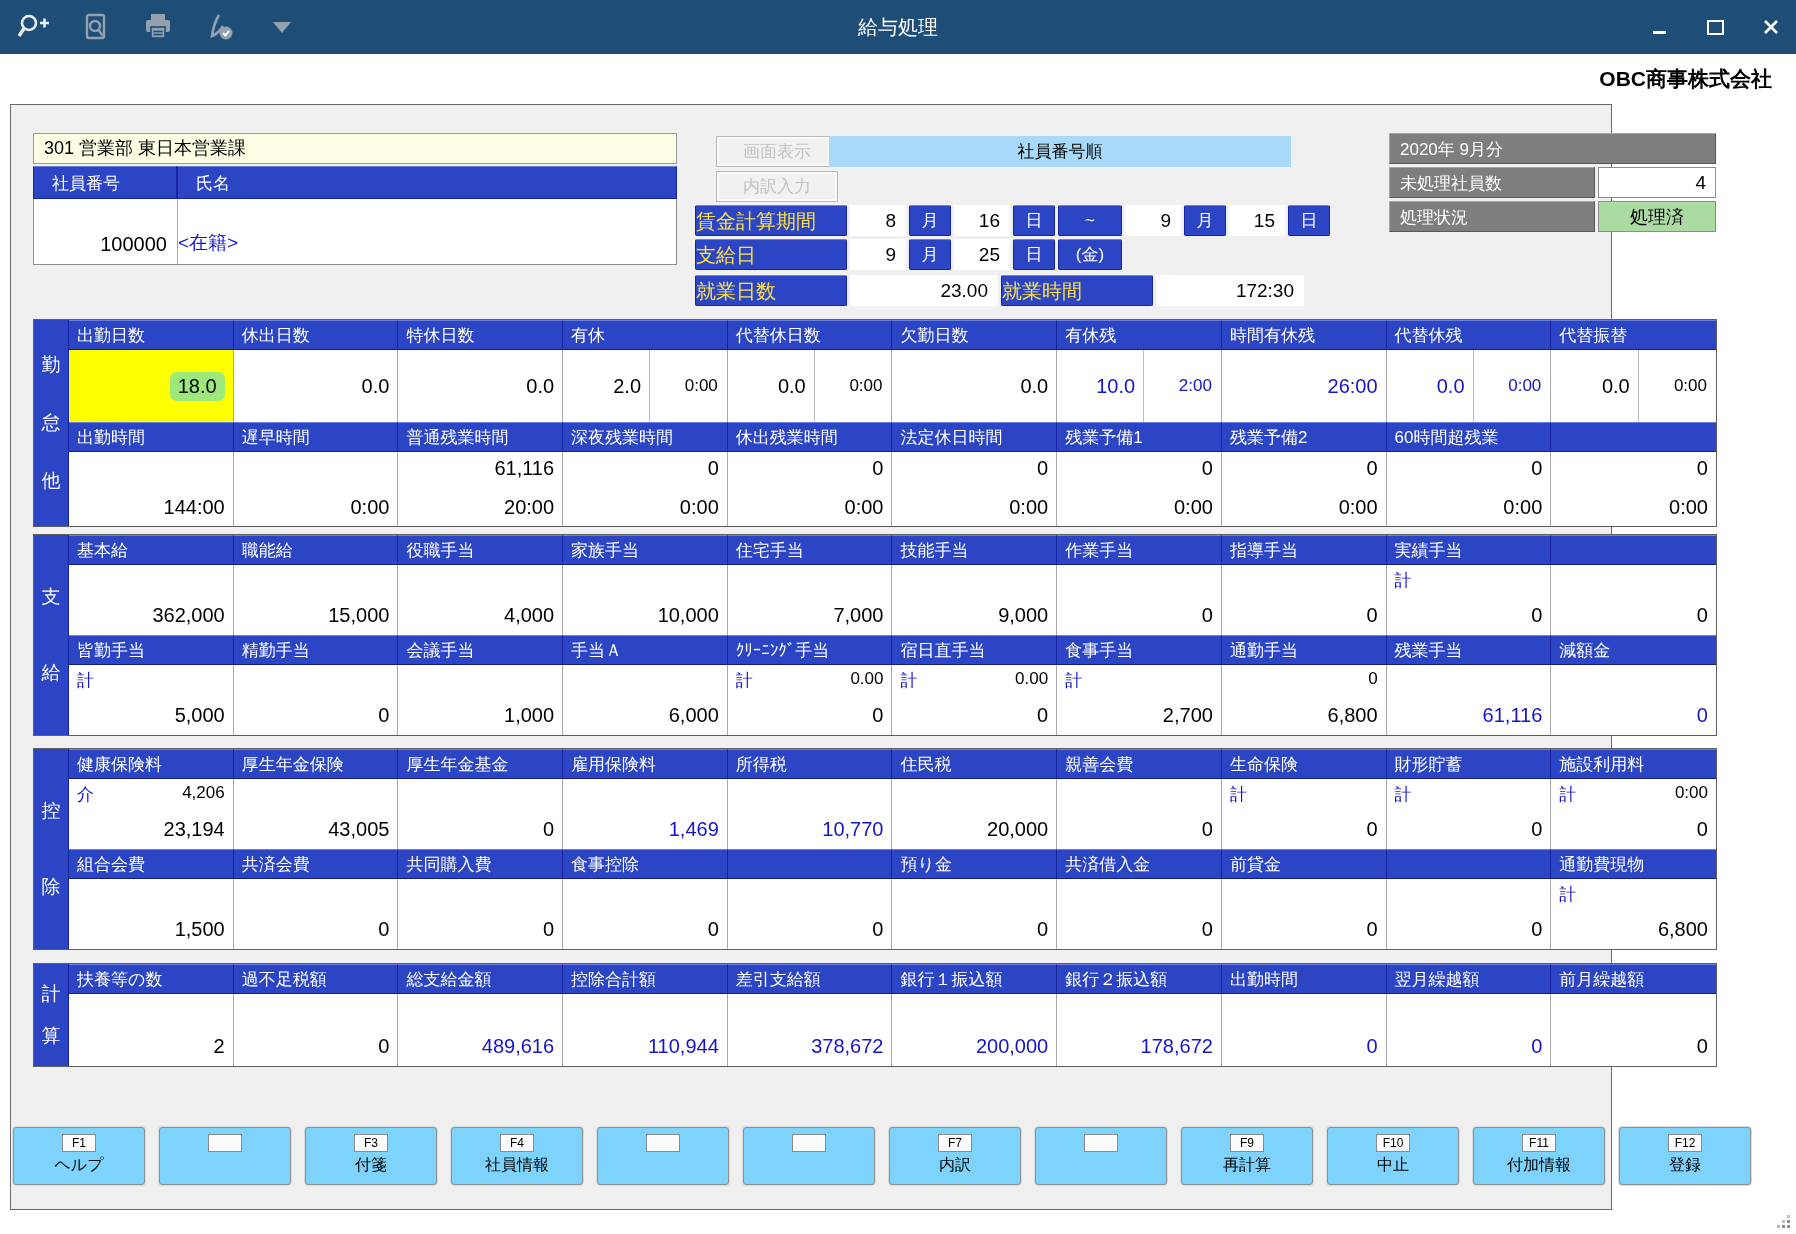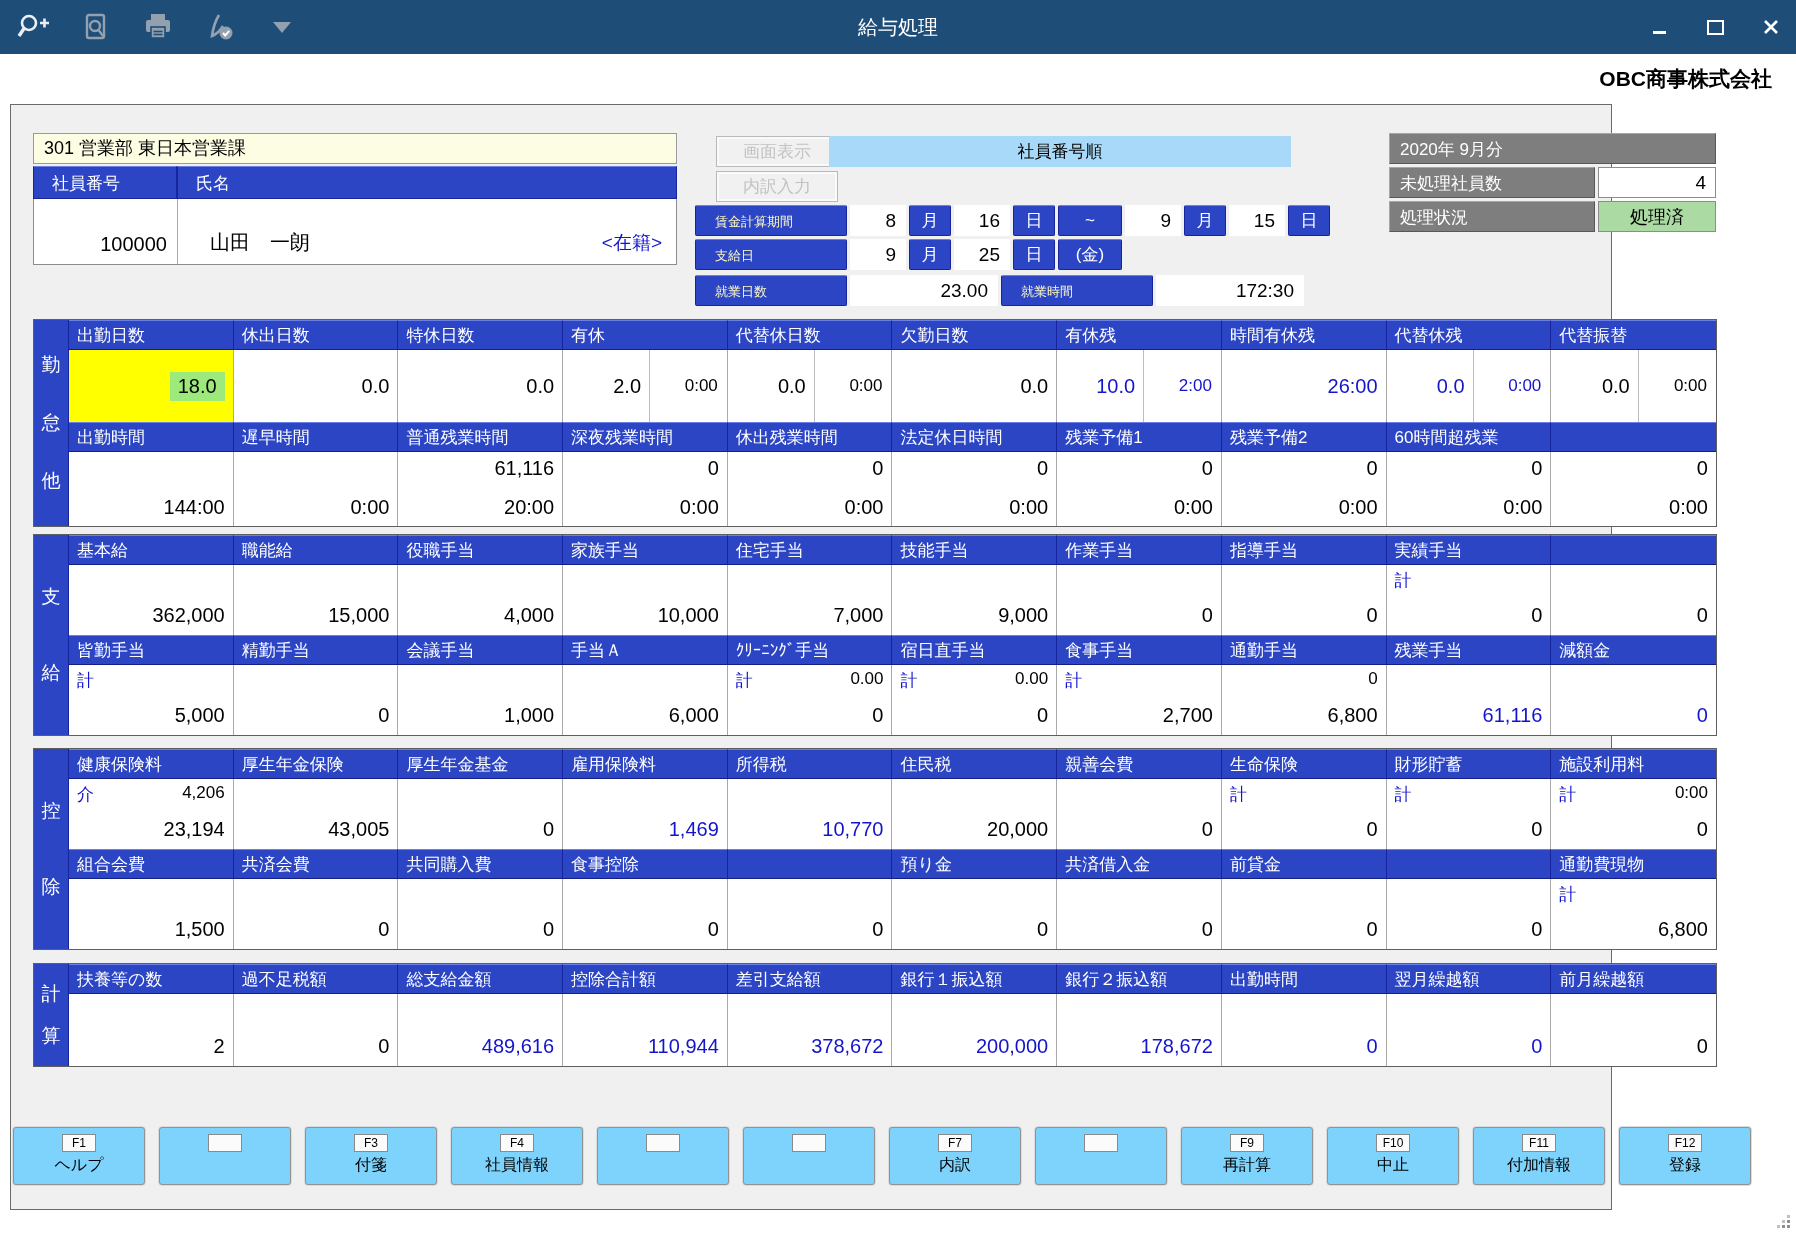--- a/index.html
+++ b/index.html
@@ -26,21 +26,21 @@
 
   .emp-h{position:absolute;left:22px;top:61px;width:644px;height:33px;display:flex;}
   .emp-hc{background:#2B45C5;color:#fff;font-size:17px;line-height:33px;padding-left:18px;box-sizing:border-box;border:1px solid #16259E;border-top-color:#6B80E6;}
   .emp-b{position:absolute;left:22px;top:94px;width:644px;height:66px;background:#fff;border:1px solid #8C8C8C;border-top:0;box-sizing:border-box;display:flex;}
   .emp-cell{display:flex;align-items:flex-end;box-sizing:border-box;font-size:20px;padding-bottom:8px;}
 
   .gbtn{position:absolute;width:122px;height:31px;background:#F1F1F1;border:1px solid #B9B9B9;box-shadow:inset 0 0 0 2px #FAFAFA;box-sizing:border-box;color:#C2C2C2;font-size:17px;display:flex;align-items:center;justify-content:center;cursor:default;margin-left:21px;}
   .sortbar{position:absolute;left:818px;top:31px;width:462px;height:31px;background:#A8D9F8;display:flex;align-items:center;justify-content:center;font-size:17px;cursor:pointer;}
 
   .dgrid{position:absolute;left:684px;display:flex;gap:3px;height:31px;}
-  .dlab{background:#2B45C5;color:#fef9c3;font-size:13px;line-height:31px;padding-left:19px;box-sizing:border-box;border:1px solid #16259E;border-top-color:#6B80E6;border-radius:2px;}
+  .dlab{background:#2B45C5;color:#fde047;font-size:20px;line-height:31px;padding-left:0;box-sizing:border-box;border:1px solid #16259E;border-top-color:#6B80E6;border-radius:2px;}
   .dunit{background:#2B45C5;color:#fff;font-size:17px;display:flex;align-items:center;justify-content:center;box-sizing:border-box;border:1px solid #16259E;border-top-color:#6B80E6;border-radius:2px;}
   .dval{background:#fff;font-size:19px;display:flex;align-items:center;justify-content:flex-end;padding-right:10px;box-sizing:border-box;}
 
   .rgrow{position:absolute;display:flex;gap:3px;height:31px;}
   .glab{background:#7E7E7E;color:#fff;font-size:17px;line-height:31px;padding-left:10px;box-sizing:border-box;border:1px solid;border-color:#A6A6A6 #585858 #585858 #A6A6A6;}
   .gval-w{background:#fff;font-size:19px;display:flex;align-items:center;justify-content:flex-end;padding-right:9px;box-sizing:border-box;border:1px solid #8C8C8C;}
   .gval-g{background:#ABDBA3;font-size:18px;display:flex;align-items:center;justify-content:center;box-sizing:border-box;border:1px solid #8C8C8C;}
 
   
   .tbl{position:absolute;left:22px;width:1684px;display:flex;border:1px solid #5F5F5F;background:#fff;box-sizing:border-box;}
@@ -48,21 +48,21 @@
   .tcols{flex:1;display:flex;flex-direction:column;}
   .hr{display:grid;grid-template-columns:repeat(10,1fr);height:30px;background:#2B45C5;}
   .hc{color:#fff;font-size:17px;line-height:29px;padding-left:8px;border-right:1px solid #16259E;border-top:1px solid #6B80E6;border-bottom:1px solid #131F85;white-space:nowrap;overflow:hidden;box-sizing:border-box;}
   .hc:last-child{border-right:0;}
   .vr{display:grid;grid-template-columns:repeat(10,1fr);background:#fff;}
   .vc{border-right:1px solid #A9A9A9;box-sizing:border-box;position:relative;overflow:hidden;}
   .vc:last-child{border-right:0;}
   
   .cen{display:flex;align-items:center;justify-content:flex-end;padding-right:8px;}
   .ylw{background:#FFFF00;}
-  .green{background:#9EE97C;padding:3px 8px;display:inline-block;font-size:20px;}
+  .green{background:#9EE97C;padding:3px 8px;display:inline-block;font-size:20px;border-radius:7px;}
   
   .split{display:flex;padding:0;}
   .sl{flex:1.15;display:flex;align-items:center;justify-content:flex-end;padding-right:8px;font-size:20px;}
   .sr{flex:1;display:flex;align-items:center;justify-content:flex-end;padding-right:9px;font-size:17px;border-left:1px solid #BDBDBD;}
   
   .two{display:flex;flex-direction:column;justify-content:space-between;padding:5px 8px 7px;}
   .la,.lb{text-align:right;font-size:20px;}
   
   .tm{display:flex;flex-direction:column;}
   .tline{display:flex;justify-content:space-between;padding:4px 8px 0 8px;font-size:17px;min-height:23px;}
@@ -144,21 +144,20 @@
 <div class="panel">
 
   <div class="dept">301 営業部 東日本営業課</div>
 
   <div class="emp-h">
     <div class="emp-hc" style="width:144px;">社員番号</div>
     <div class="emp-hc" style="width:500px;">氏名</div>
   </div>
   <div class="emp-b">
     <div class="emp-cell" style="width:144px;justify-content:flex-end;padding-right:10px;border-right:1px solid #A9A9A9;">100000</div>
-    <div class="emp-cell" style="flex:1;padding-left:32px;">山田　一朗</div>
     <div class="emp-cell blue-txt" style="padding-right:14px;font-size:19px;">&lt;在籍&gt;</div>
   </div>
 
   <div class="gbtn" style="left:684px;top:31px;">画面表示</div>
   <div class="gbtn" style="left:684px;top:66px;">内訳入力</div>
 
   <div class="sortbar">社員番号順</div>
 
   <div class="dgrid" style="top:100px;">
     <div class="dlab" style="width:152px;">賃金計算期間</div>

